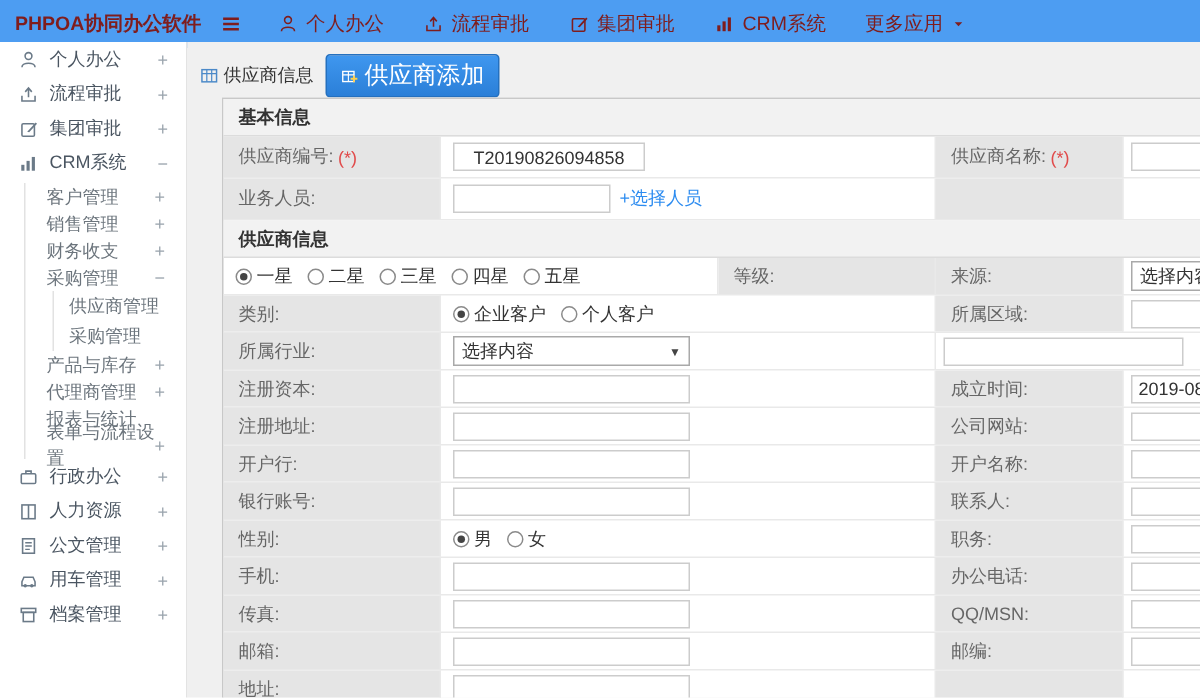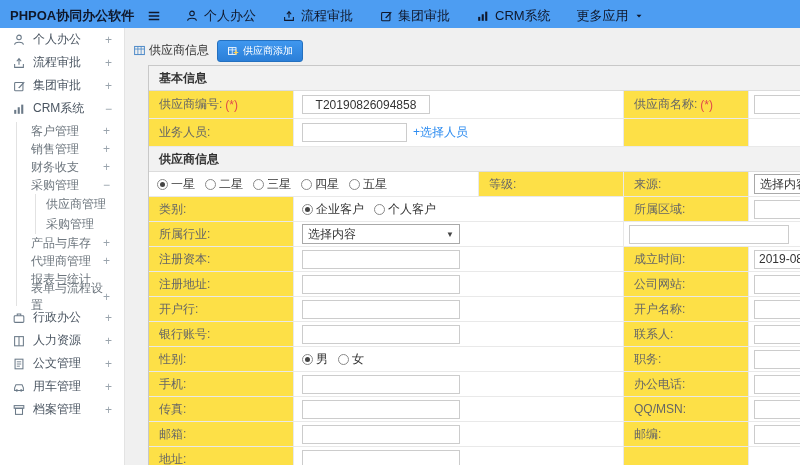--- a/index.html
+++ b/index.html
@@ -1,21 +1,21 @@
 <!DOCTYPE html>
 <html><head>
 <meta charset="utf-8">
 <style>
   * { margin:0; padding:0; box-sizing:border-box; }
   html,body { width:800px; height:465px; overflow:hidden; background:#fff;
     font-family:"Liberation Sans","DejaVu Sans",sans-serif; }
 
   
   .topbar { position:absolute; left:0; top:0; width:800px; height:32px;
-    background:#4d9df2; display:flex; align-items:center; color:#0f172a; }
+    background:#4d9df2; display:flex; align-items:center; color:#7f1d1d; }
   .logo { width:125px; padding-left:10px; font-size:13px; font-weight:bold; white-space:nowrap; }
   .burger { margin-left:22px; cursor:pointer; display:flex; align-items:center; }
   .topnav { display:flex; align-items:center; margin-left:24px; gap:26px; }
   .topnav-item { display:flex; align-items:center; gap:5px; font-size:13px; cursor:pointer; white-space:nowrap; }
   .ticon { width:14px; height:14px; display:block; }
 
   
   .sidebar { position:absolute; left:0; top:28px; width:125px; bottom:0;
     background:#fff; border-right:1px solid #e3e3e3; overflow:hidden; }
   .sb-item { display:flex; align-items:center; height:23px; padding:0 12px; color:#4a5561;
@@ -29,34 +29,34 @@
     font-size:12px; cursor:pointer; }
   .purchase-children { margin-left:18px; border-left:1px solid #e2e2e2; }
   .sb-sub2 { display:flex; align-items:center; height:20px; padding:0 10px; color:#6c757d;
     font-size:12px; cursor:pointer; }
 
   
   .main { position:absolute; left:125px; top:28px; right:0; bottom:0; background:#f0f0f0; overflow:hidden; }
   .tabbar { display:flex; align-items:center; gap:8px; padding:9px 0 0 8px; height:36px; }
   .tab-plain { display:flex; align-items:center; gap:3px; font-size:12px; color:#333; cursor:pointer; }
   .tab-plain .ticon2 { width:13px; height:13px; color:#4b89c8; }
-  .tab-active { display:flex; align-items:center; gap:4px; font-size:10px; color:#fff; cursor:pointer;
+  .tab-active { display:flex; align-items:center; gap:4px; font-size:16px; color:#fff; cursor:pointer;
     background:linear-gradient(#3f97ef,#2b7fd8); border:1px solid #2470bf; border-radius:3px;
     padding:3px 9px; }
   .tab-active .ticon2 { width:12px; height:12px; }
 
   
   .panel { position:absolute; left:23px; top:37px; width:810px; height:440px;
     background:#fff; border:1px solid #c8c8c8; }
   .sec-header { height:25px; line-height:25px; background:#f2f2f2; border-bottom:1px solid #dcdcdc;
     font-size:12px; font-weight:bold; color:#333; padding-left:10px; }
   .frow { display:flex; border-bottom:1px solid #e9e9e9; }
   .frow.h28 > .cell { height:27px; }
   .cell { height:24px; display:flex; align-items:center; font-size:12px; }
-  .lbl { background:#fde047; color:#666; padding-left:10px; border-right:1px solid #e9e9e9; }
+  .lbl { background:#e5e5e5; color:#666; padding-left:10px; border-right:1px solid #e9e9e9; }
   .c1 { width:145px; }
   .c2 { width:330px; padding-left:8px; border-right:1px solid #e9e9e9; }
   .c3 { width:125px; }
   .c4 { flex:1; padding-left:5px; }
   .req { color:#e14b4b; margin-left:3px; }
   .inp { height:19px; border:1px solid #ccc; background:#fff; font-size:12px; padding:0 4px;
     font-family:"Liberation Sans","DejaVu Sans",sans-serif; color:#333; outline:none; }
   .w158 { width:158px; } .w160 { width:160px; } .w125 { width:128px;text-align:center; } .w105 { width:105px; }
   .selectbox { width:158px; height:20px; border:1px solid #a9a9a9; background:#fff; display:flex;
     align-items:center; justify-content:space-between; padding:0 5px; color:#333; cursor:pointer; }

